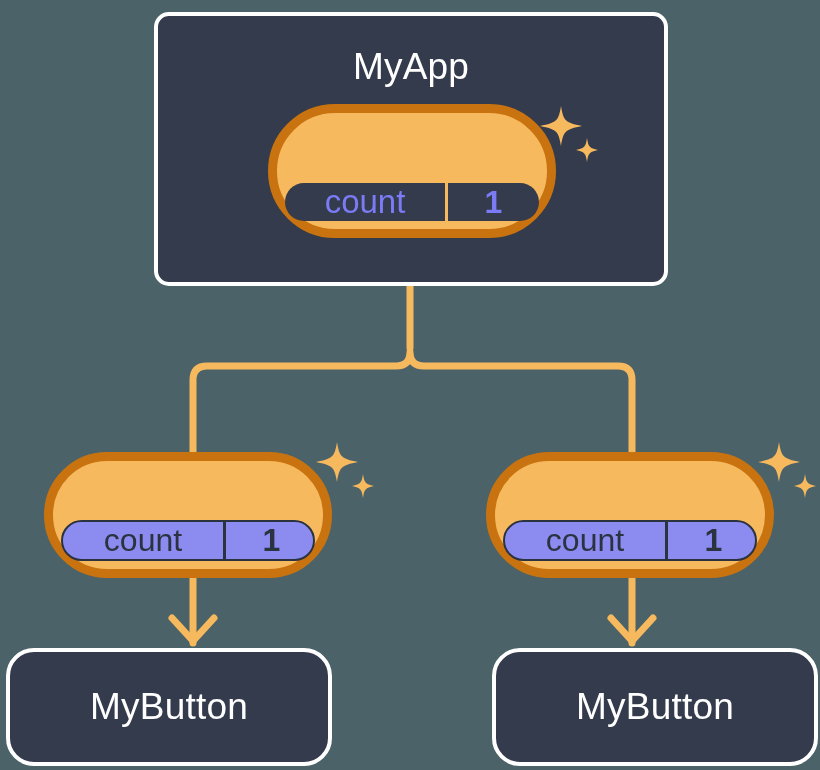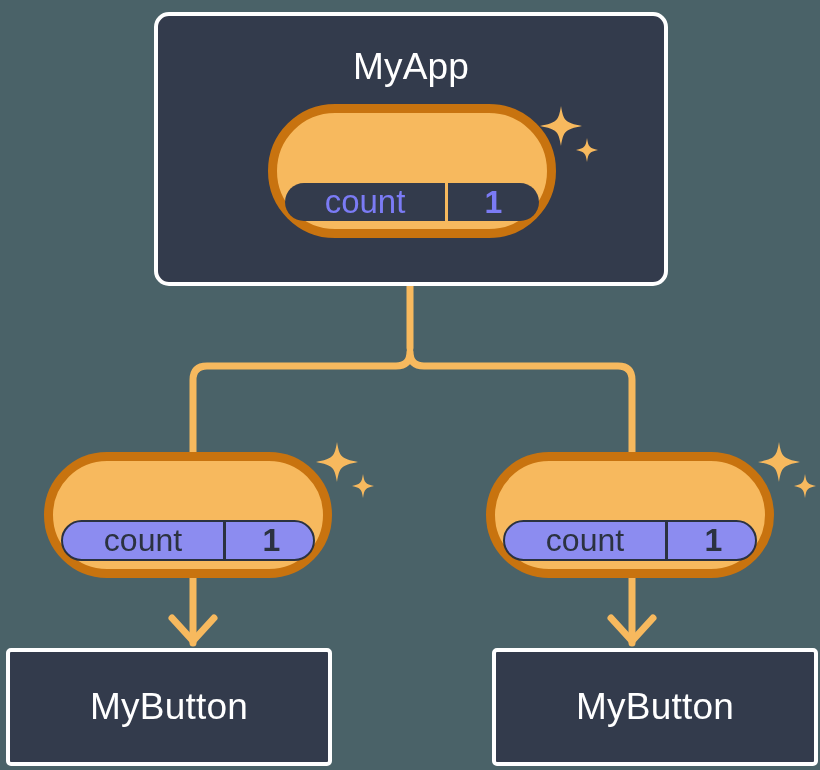--- a/index.html
+++ b/index.html
@@ -62,21 +62,21 @@
 
   #app-card .card-title {
     top: 30px;
   }
 
   .button-card {
     position: absolute;
     box-sizing: border-box;
     background: #333b4c;
     border: 4px solid #ffffff;
-    border-radius: 5px;
+    border-radius: 28px;
     display: flex;
     align-items: center;
     justify-content: center;
   }
   #button-card-left  { left: 6px;   top: 648px; width: 326px; height: 118px; }
   #button-card-right { left: 492px; top: 648px; width: 326px; height: 118px; }
 
   .button-label {
     color: #ffffff;
     font-size: 37px;

